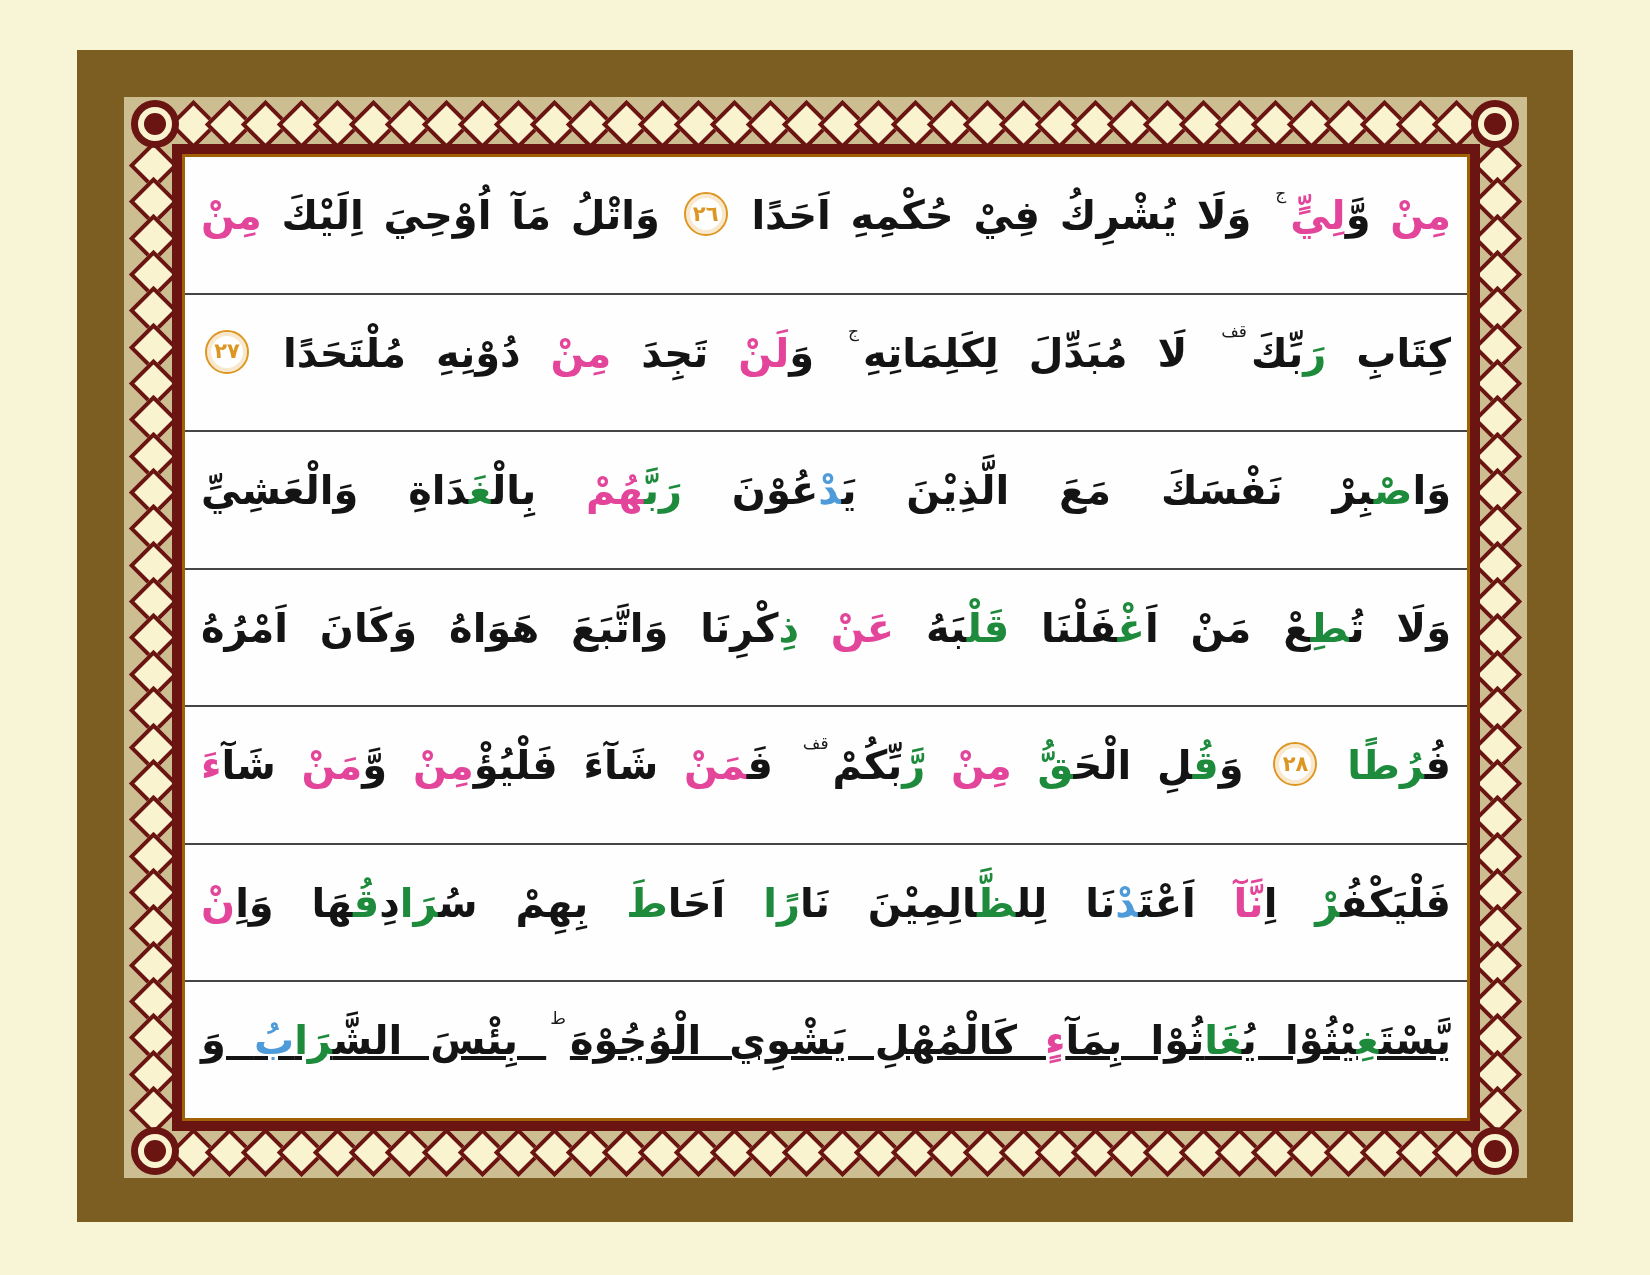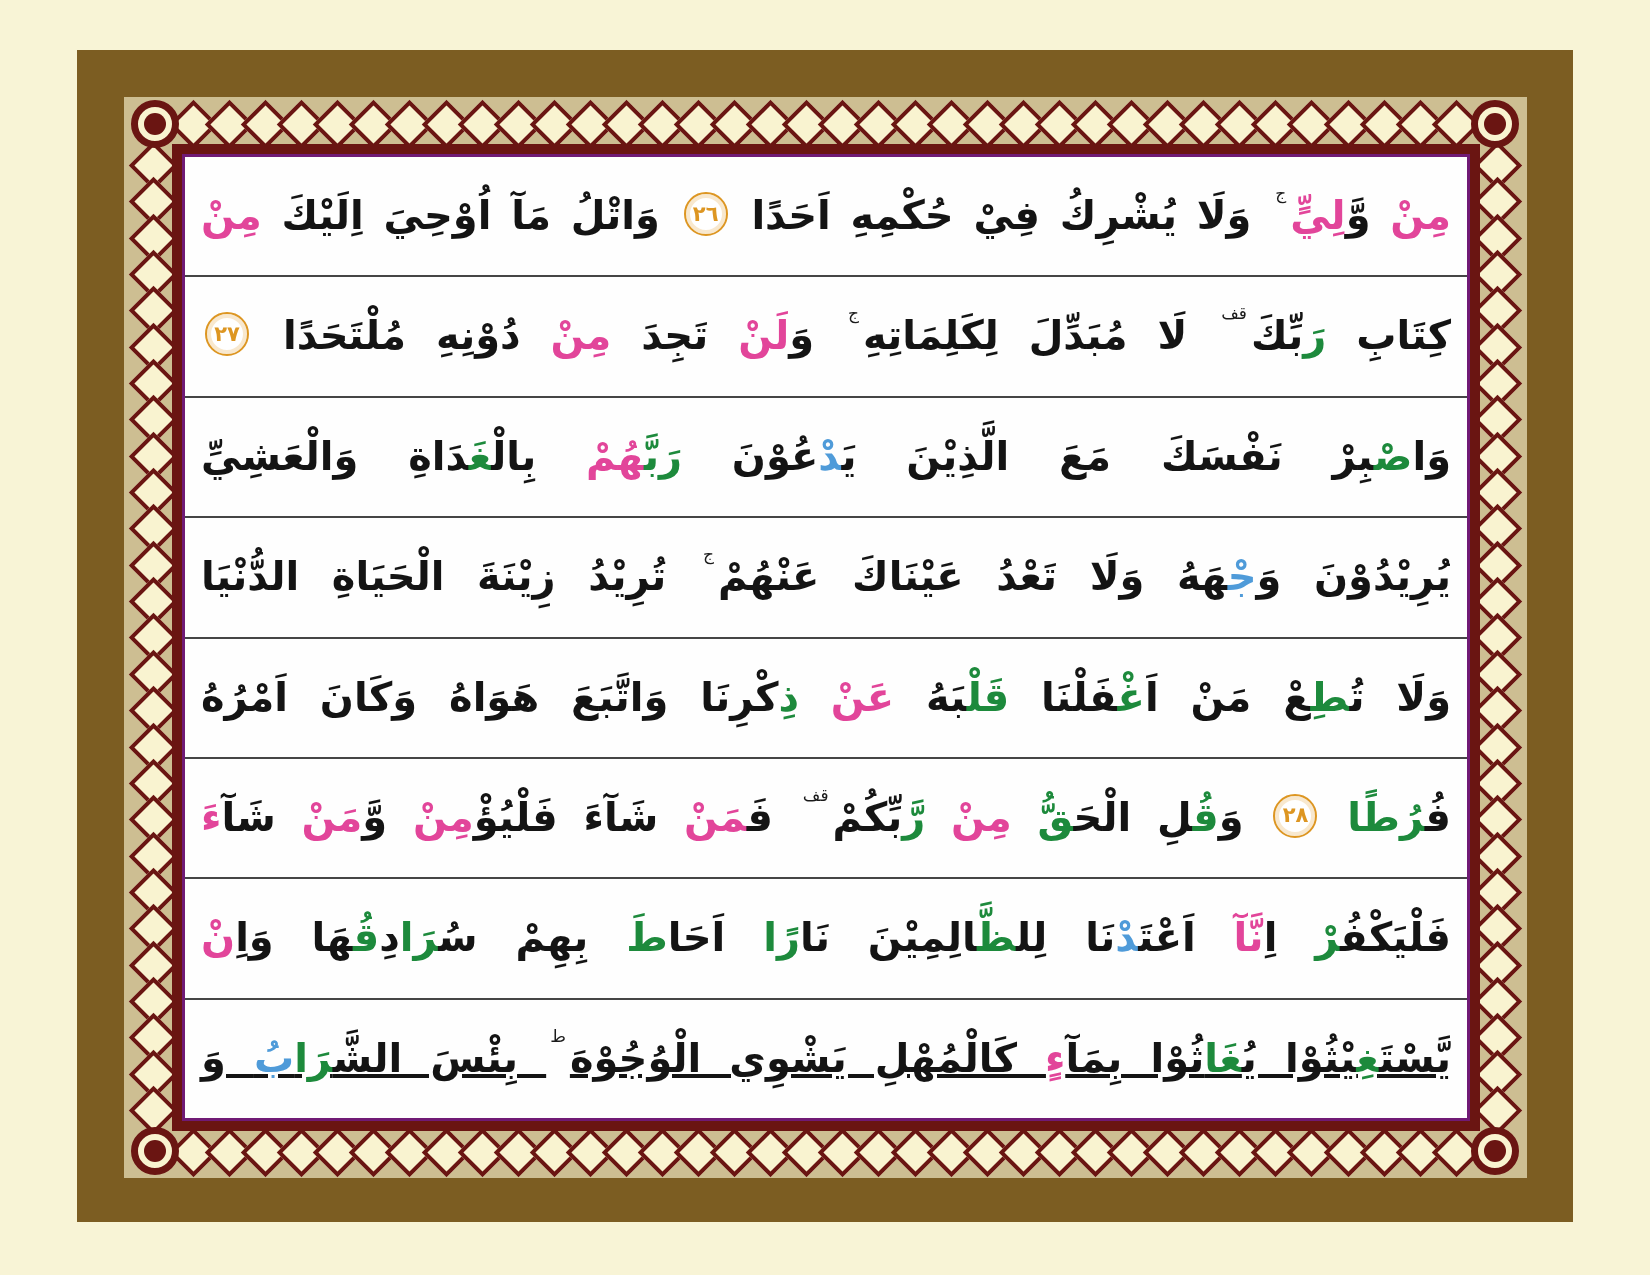--- a/index.html
+++ b/index.html
@@ -20,21 +20,21 @@
   .corner{position:absolute;width:34px;height:34px;border:7px solid #6a1512;border-radius:50%;
           background:#f9f3d0;display:flex;align-items:center;justify-content:center;z-index:3;}
   .corner-dot{width:22px;height:22px;border-radius:50%;background:#6a1512;}
   .corner-tl{left:131px;top:100px;}
   .corner-tr{left:1471px;top:100px;}
   .corner-bl{left:131px;top:1127px;}
   .corner-br{left:1471px;top:1127px;}
 
   
   .panel{position:absolute;left:172px;top:144px;width:1308px;height:987px;
-         box-sizing:border-box;border:10px solid #6a1512;background:#701a75;padding:3px;z-index:2;}
+         box-sizing:border-box;border:10px solid #6a1512;background:#a16207;padding:3px;z-index:2;}
   .panel-white{width:100%;height:100%;background:#fefefe;display:flex;flex-direction:column;}
 
   .qline{flex:1 1 0;min-height:0;direction:rtl;unicode-bidi:embed;
          font-family:"DejaVu Sans",sans-serif;font-weight:700;font-size:40px;line-height:117px;
          color:#141414;text-align:justify;text-align-last:justify;
          padding:0 16px;overflow:hidden;border-bottom:2px solid #454545;}
   .qline:last-child{border-bottom:none;text-decoration:underline;}
 
   .c-ink{color:#141414;}
   .c-pink{color:#e2459a;}
@@ -202,20 +202,19 @@
     </div>
   <div class="corner corner-br">
       <div class="corner-dot"></div>
     </div>
 
   <div class="panel">
     <div class="panel-white" id="lines">
         <div class="qline"><span class="seg c-pink">مِنْ</span><span class="seg c-ink"> وَّ</span><span class="seg c-pink">لِيٍّ</span><span class="stopmark">ج</span><span class="seg c-ink"> وَلَا يُشْرِكُ فِيْ حُكْمِهِ اَحَدًا </span><span class="medallion">٢٦</span><span class="seg c-ink"> وَاتْلُ مَآ اُوْحِيَ اِلَيْكَ </span><span class="seg c-pink">مِنْ</span></div>
         <div class="qline"><span class="seg c-ink">كِتَابِ </span><span class="seg c-green">رَ</span><span class="seg c-ink">بِّكَ</span><span class="stopmark">قف</span><span class="seg c-ink"> لَا مُبَدِّلَ لِكَلِمَاتِهِ</span><span class="stopmark">ج</span><span class="seg c-ink"> وَ</span><span class="seg c-pink">لَنْ</span><span class="seg c-ink"> تَجِدَ </span><span class="seg c-pink">مِنْ</span><span class="seg c-ink"> دُوْنِهِ مُلْتَحَدًا </span><span class="medallion">٢٧</span></div>
         <div class="qline"><span class="seg c-ink">وَا</span><span class="seg c-green">صْ</span><span class="seg c-ink">بِرْ نَفْسَكَ مَعَ الَّذِيْنَ يَ</span><span class="seg c-blue">دْ</span><span class="seg c-ink">عُوْنَ </span><span class="seg c-green">رَبَّ</span><span class="seg c-pink">هُمْ</span><span class="seg c-ink"> بِالْ</span><span class="seg c-green">غَ</span><span class="seg c-ink">دَاةِ وَالْعَشِيِّ</span></div>
-        <div class="qline"><span class="seg c-ink">يُرِيْدُوْنَ وَ</span><span class="seg c-blue">جْ</span><span class="seg c-ink">هَهُ وَلَا تَعْدُ عَيْنَاكَ عَنْهُمْ</span><span class="stopmark">ج</span><span class="seg c-ink"> تُرِيْدُ زِيْنَةَ الْحَيَاةِ الدُّنْيَا</span></div>
         <div class="qline"><span class="seg c-ink">وَلَا تُ</span><span class="seg c-green">طِ</span><span class="seg c-ink">عْ مَنْ اَ</span><span class="seg c-green">غْ</span><span class="seg c-ink">فَلْنَا </span><span class="seg c-green">قَلْ</span><span class="seg c-ink">بَهُ </span><span class="seg c-pink">عَنْ</span><span class="seg c-ink"> </span><span class="seg c-green">ذِ</span><span class="seg c-ink">كْرِنَا وَاتَّبَعَ هَوَاهُ وَكَانَ اَمْرُهُ</span></div>
         <div class="qline"><span class="seg c-ink">فُ</span><span class="seg c-green">رُطًا</span><span class="seg c-ink"> </span><span class="medallion">٢٨</span><span class="seg c-ink"> وَ</span><span class="seg c-green">قُ</span><span class="seg c-ink">لِ الْحَ</span><span class="seg c-green">قُّ</span><span class="seg c-ink"> </span><span class="seg c-pink">مِنْ</span><span class="seg c-ink"> </span><span class="seg c-green">رَّ</span><span class="seg c-ink">بِّكُمْ</span><span class="stopmark">قف</span><span class="seg c-ink"> فَ</span><span class="seg c-pink">مَنْ</span><span class="seg c-ink"> شَآءَ فَلْيُؤْ</span><span class="seg c-pink">مِنْ</span><span class="seg c-ink"> وَّ</span><span class="seg c-pink">مَنْ</span><span class="seg c-ink"> شَآ</span><span class="seg c-pink">ءَ</span></div>
         <div class="qline"><span class="seg c-ink">فَلْيَكْفُ</span><span class="seg c-green">رْ</span><span class="seg c-ink"> اِ</span><span class="seg c-pink">نَّآ</span><span class="seg c-ink"> اَعْتَ</span><span class="seg c-blue">دْ</span><span class="seg c-ink">نَا لِل</span><span class="seg c-green">ظَّ</span><span class="seg c-ink">الِمِيْنَ نَا</span><span class="seg c-green">رًا</span><span class="seg c-ink"> اَحَا</span><span class="seg c-green">طَ</span><span class="seg c-ink"> بِهِمْ سُ</span><span class="seg c-green">رَا</span><span class="seg c-ink">دِ</span><span class="seg c-green">قُ</span><span class="seg c-ink">هَا وَاِ</span><span class="seg c-pink">نْ</span></div>
         <div class="qline"><span class="seg c-ink">يَّسْتَ</span><span class="seg c-green">غِ</span><span class="seg c-ink">يْثُوْا يُ</span><span class="seg c-green">غَا</span><span class="seg c-ink">ثُوْا بِمَآ</span><span class="seg c-pink">ءٍ</span><span class="seg c-ink"> كَالْمُهْلِ يَشْوِي الْوُجُوْهَ</span><span class="stopmark">ط</span><span class="seg c-ink"> بِئْسَ الشَّ</span><span class="seg c-green">رَا</span><span class="seg c-blue">بُ</span><span class="seg c-ink"> وَ</span></div>
       </div>
   </div>
 </div>
 
 </body></html>

